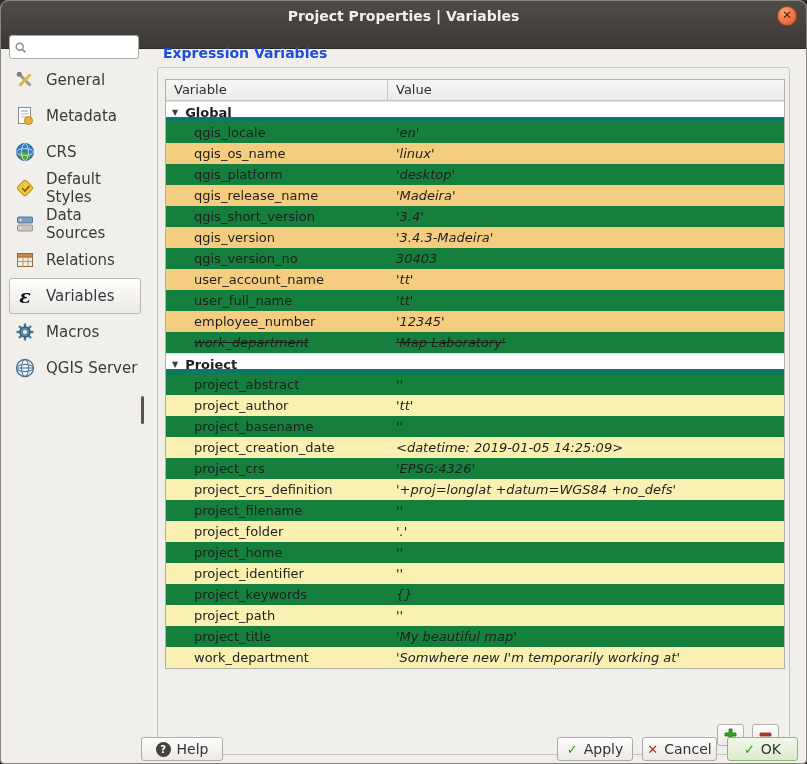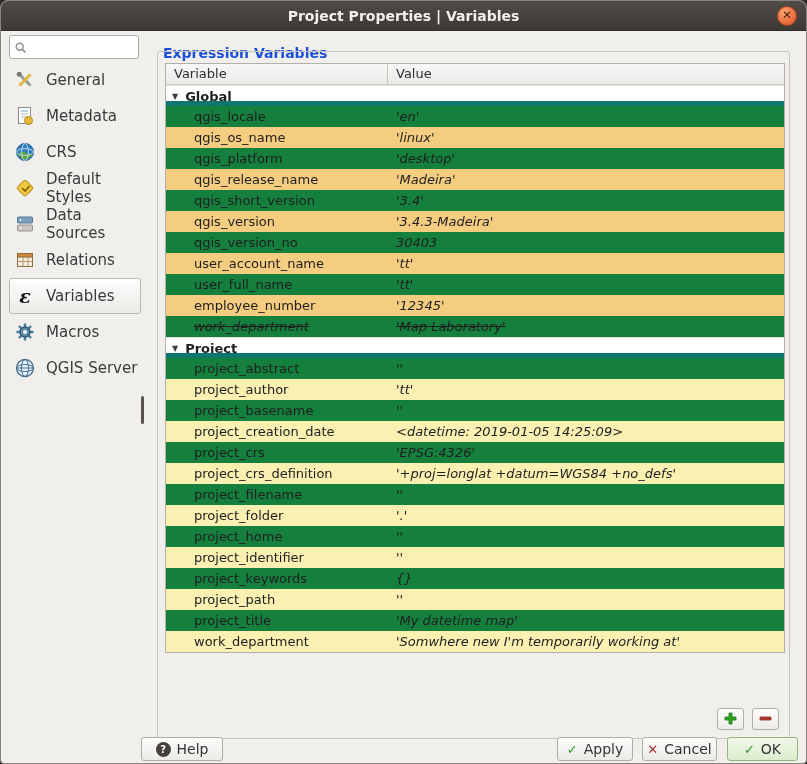--- a/index.html
+++ b/index.html
@@ -2,21 +2,21 @@
 <html><head>
 <meta charset="utf-8">
 <style>
   * { margin:0; padding:0; box-sizing:border-box; }
   html,body { width:807px; height:764px; }
   body { font-family:"DejaVu Sans","Liberation Sans",sans-serif; background:#2e2b28; }
   .window { position:absolute; inset:0; background:#f0efec; border:1px solid #87837e;
             border-radius:8px 8px 4px 4px; overflow:hidden; }
 
   
-  .titlebar { position:relative; height:30px; background:linear-gradient(#4f4b47,#3d3935);
+  .titlebar { position:relative; height:48px; background:linear-gradient(#4f4b47,#3d3935);
               border-bottom:1px solid #2e2b28; }
   .titlebar .title { text-align:center; line-height:30px; color:#f2f0ed; font-weight:bold; font-size:14px; }
   .close-btn { position:absolute; right:9px; top:5px; width:20px; height:20px; border-radius:50%;
                background:radial-gradient(circle at 35% 30%, #f9a870, #ee7142 55%, #d4552a);
                border:1px solid #a8441f; color:#4f1a06; font-size:12px; font-weight:bold;
                text-align:center; line-height:17px; cursor:pointer; }
 
   
   .sidebar { position:absolute; left:8px; top:34px; width:132px; height:700px; }
   .search-box { position:relative; width:130px; height:24px; background:#fff;
@@ -34,21 +34,21 @@
   .side-item.selected { background:linear-gradient(#fdfdfc,#eceae7); border-color:#bab7b1;
                         box-shadow:inset 0 1px #fff; }
   .eps { font-family:"DejaVu Serif",serif; font-size:19px; font-style:italic; font-weight:bold;
          color:#141414; line-height:22px; }
   .side-scroll-thumb { position:absolute; right:-3px; top:334px; width:3px; height:28px;
                        background:#57534e; border-radius:2px; cursor:pointer; }
 
   
   .main { position:absolute; left:148px; top:38px; width:651px; height:690px; }
   .section-title { position:absolute; left:14px; top:6px; font-size:14px; font-weight:bold; color:#1d4ed8; }
-  .groupbox { position:absolute; left:8px; top:12px; width:633px; height:688px;
+  .groupbox { position:absolute; left:8px; top:28px; width:633px; height:688px;
               border:1px solid #c7c4bf; border-radius:3px;padding-left:8px; }
 
   .tree { position:absolute; left:7px; top:11px; width:620px; background:#fff;
           border:1px solid #b3b0ab; }
   .tree-header { display:flex; height:21px; background:linear-gradient(#f8f7f6,#eceae7);
                  border-bottom:1px solid #c9c6c1; font-size:13px; color:#2e2e2e; }
   .th-var { width:222px; padding-left:8px; line-height:20px; border-right:1px solid #c9c6c1; cursor:pointer; }
   .th-val { flex:1; padding-left:8px; line-height:20px; cursor:pointer; }
 
   .row { display:flex; height:21px; line-height:21px; font-size:13px; color:#1e1e1e; cursor:default; }
@@ -320,21 +320,21 @@
             <div class="row var-row project">
               <div class="cell var"><span class="vname">project_keywords</span></div>
               <div class="cell val"><span class="vval">{}</span></div>
             </div>
             <div class="row var-row project alt">
               <div class="cell var"><span class="vname">project_path</span></div>
               <div class="cell val"><span class="vval">''</span></div>
             </div>
             <div class="row var-row project">
               <div class="cell var"><span class="vname">project_title</span></div>
-              <div class="cell val"><span class="vval">'My datetime map'</span></div>
+              <div class="cell val"><span class="vval">'My beautiful map'</span></div>
             </div>
             <div class="row var-row project alt">
               <div class="cell var"><span class="vname">work_department</span></div>
               <div class="cell val"><span class="vval">'Somwhere new I'm temporarily working at'</span></div>
             </div>
           </div>
       </div>
       <div class="tree-actions">
         <div class="icon-btn">
           <span>

